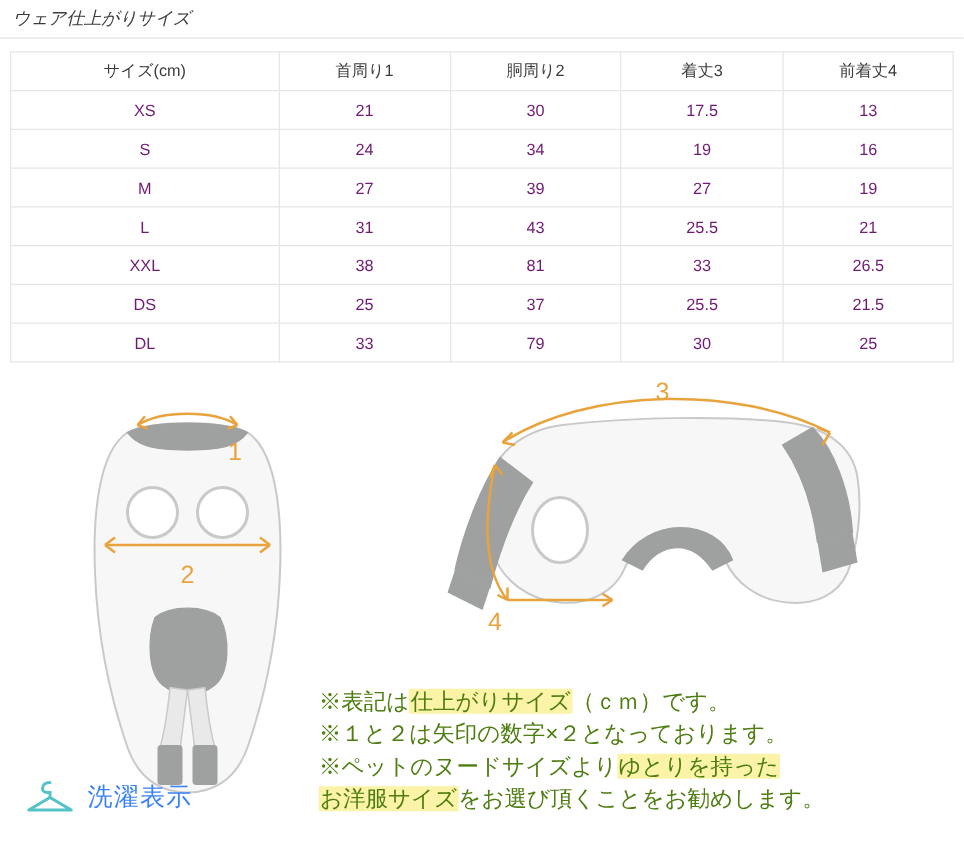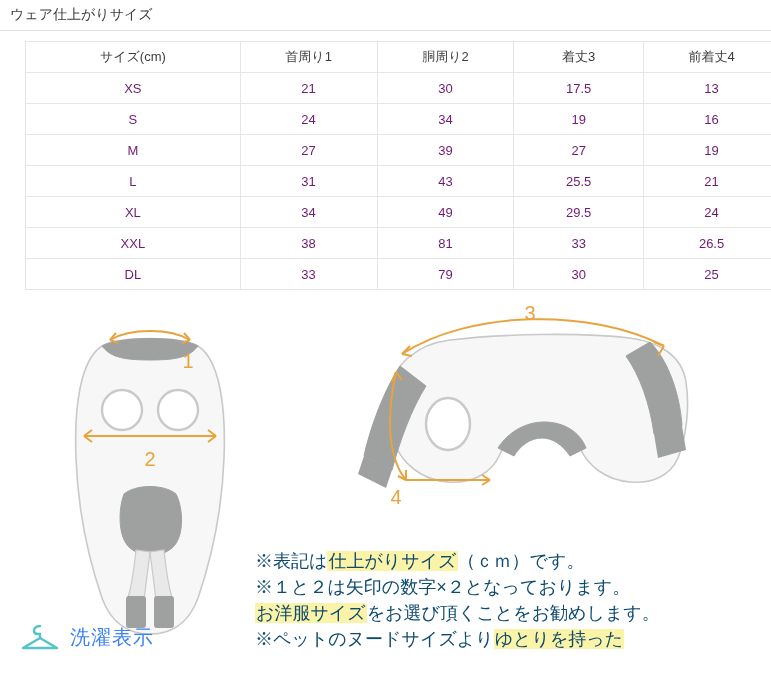--- a/index.html
+++ b/index.html
@@ -19,25 +19,26 @@
   
   .page-header {
     height: 30px;
     display: flex;
     align-items: center;
     padding-left: 10px;
     font-size: 14px;
     color: #3b3b3b;
     border-bottom: 1px solid #e3e3e3;
     background: #ffffff;
+    font-style: italic;
   }
 
   
   .table-wrap {
-    padding: 10px 8px 0 25px;
+    padding: 10px 8px 0 8px;
   }
   table.size-table {
     width: 755px;
     border-collapse: collapse;
     font-size: 13px;
   }
   table.size-table th,
   table.size-table td {
     border: 1px solid #e6e6e6;
     text-align: center;
@@ -79,21 +80,21 @@
   }
 
   
   .notes {
     position: absolute;
     left: 255px;
     top: 548px;
     width: 510px;
     font-size: 18px;
     line-height: 1.45;
-    color: #0c4a6e;
+    color: #4d7c0f;
   }
   .notes div { white-space: nowrap; }
   .hl {
     background: #fbf4a8;
     padding: 0 1px;
   }
 
   
   .wash-label {
     position: absolute;
@@ -157,32 +158,32 @@
         <td>19</td>
       </tr>
       <tr>
         <td>L</td>
         <td>31</td>
         <td>43</td>
         <td>25.5</td>
         <td>21</td>
       </tr>
       <tr>
-        <td>XL</td>
-        <td>34</td>
-        <td>49</td>
-        <td>29.5</td>
-        <td>24</td>
-      </tr>
-      <tr>
         <td>XXL</td>
         <td>38</td>
         <td>81</td>
         <td>33</td>
         <td>26.5</td>
+      </tr>
+      <tr>
+        <td>DS</td>
+        <td>25</td>
+        <td>37</td>
+        <td>25.5</td>
+        <td>21.5</td>
       </tr>
       <tr>
         <td>DL</td>
         <td>33</td>
         <td>79</td>
         <td>30</td>
         <td>25</td>
       </tr>
     </tbody>
   </table>
@@ -261,24 +262,24 @@
     <text x="66" y="206" font-size="20" fill="#e8a33d" text-anchor="middle" font-family="Liberation Sans, sans-serif">4</text>
   </svg>
 </div>
 
 <div class="notes">
   <div>
     <span>※表記は</span><span class="hl">仕上がりサイズ</span><span>（ｃｍ）です。</span>
   </div>
   <div>※１と２は矢印の数字×２となっております。</div>
   <div>
-    <span class="hl">お洋服サイズ</span><span>をお選び頂くことをお勧めします。</span>
+    <span>※ペットのヌードサイズより</span><span class="hl">ゆとりを持った</span>
   </div>
   <div>
-    <span>※ペットのヌードサイズより</span><span class="hl">ゆとりを持った</span>
+    <span class="hl">お洋服サイズ</span><span>をお選び頂くことをお勧めします。</span>
   </div>
 </div>
 
 <div class="wash-label">
   <svg width="44" height="34" viewBox="0 0 44 34">
     <path d="M22 6 C18 6 16 8 16 11 C16 13 18 14 20 14 L22 14 L22 18" fill="none" stroke="#53c3c8" stroke-width="2.4" stroke-linecap="round"></path>
     <path d="M22 18 L5 28 L39 28 Z" fill="none" stroke="#53c3c8" stroke-width="2.4" stroke-linejoin="round"></path>
   </svg>
   <span class="wash-text">洗濯表示</span>
 </div>

